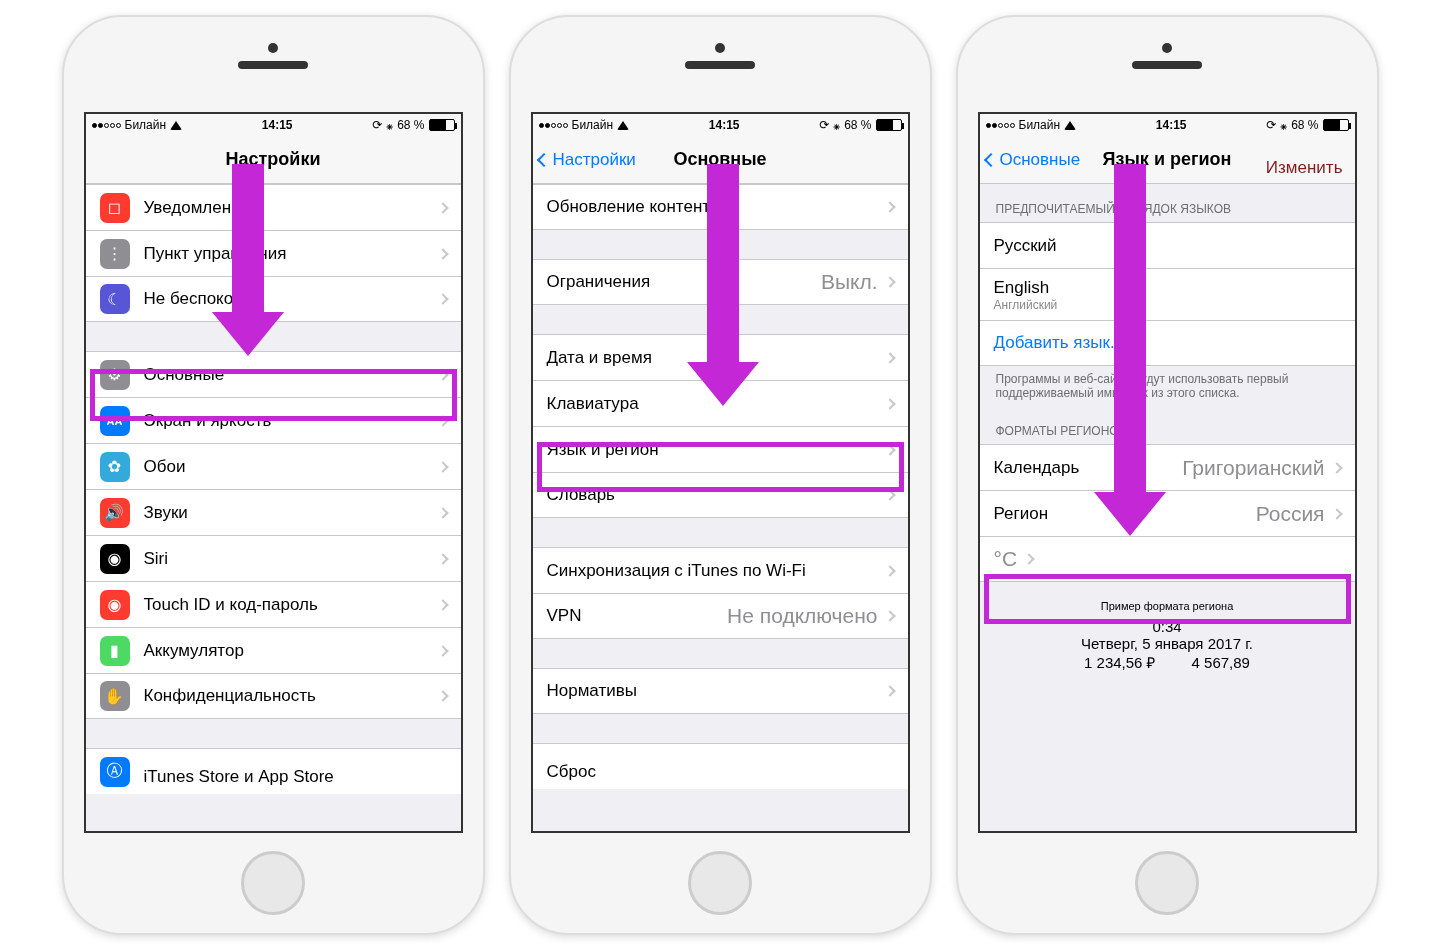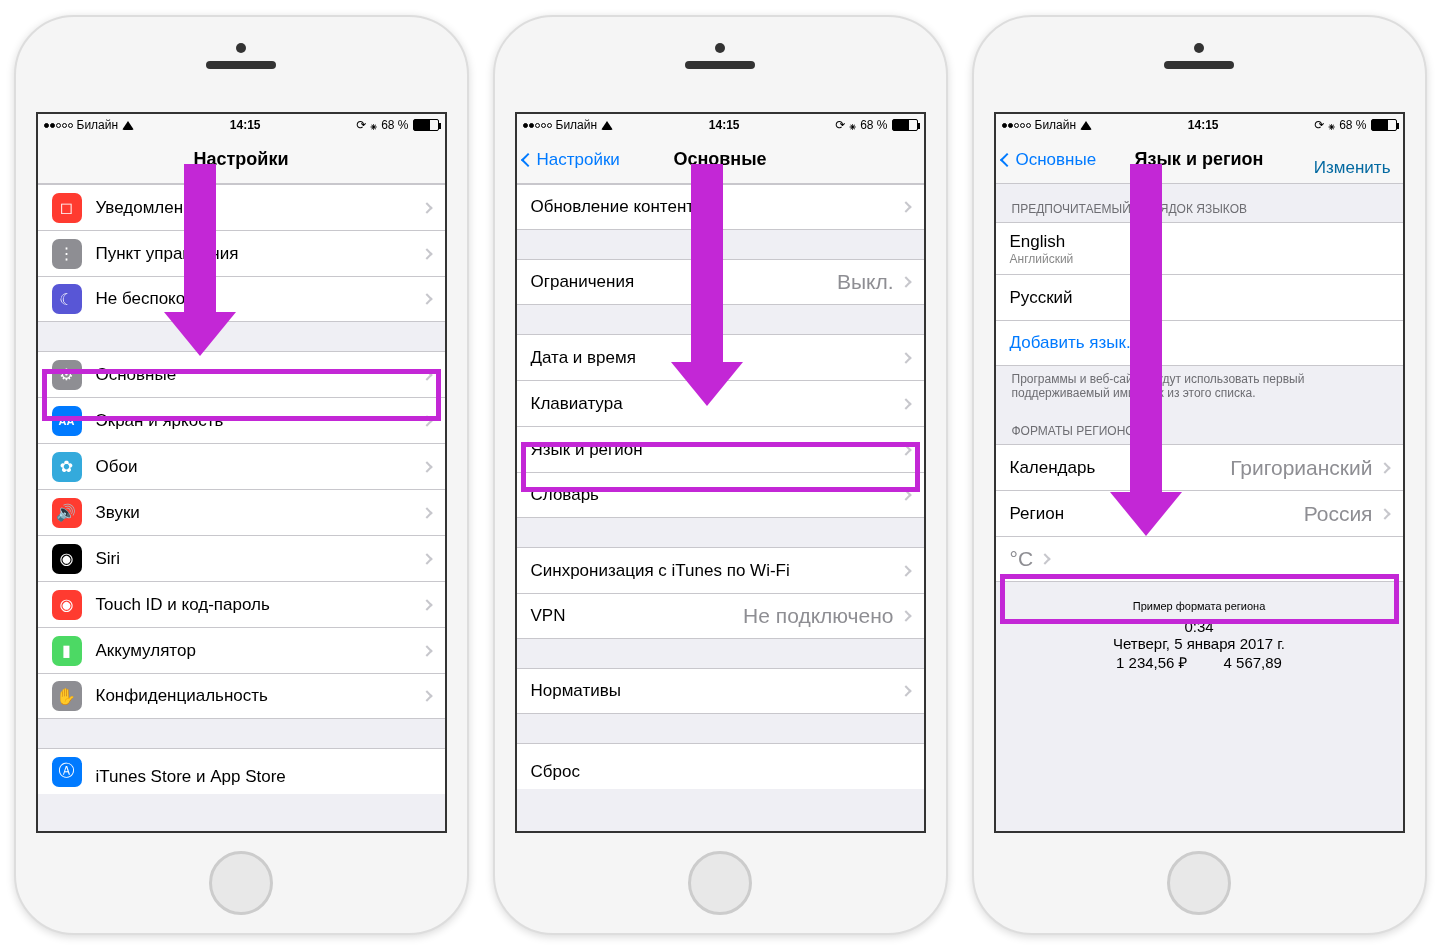--- a/index.html
+++ b/index.html
@@ -7,21 +7,21 @@
     font-family: -apple-system, "Helvetica Neue", Helvetica, Arial, sans-serif;
     background: #fff;
     width: 1440px;
     height: 950px;
     display: flex;
     justify-content: center;
     align-items: center;
     gap: 24px;
   }
   .phone {
-    width: 455px;
+    width: 423px;
     height: 920px;
     background: #f5f5f5;
     border-radius: 60px;
     border: 2px solid #ddd;
     box-shadow: 0 2px 8px rgba(0,0,0,.15);
     position: relative;
     padding: 95px 20px 100px 20px;
   }
   .speaker {
     position: absolute;
@@ -104,21 +104,21 @@
     justify-content: center;
     position: relative;
   }
   .nav-title { font-size: 18px; font-weight: 600; color: #000; }
   .nav-back {
     position: absolute; left: 6px; top: 0; bottom: 0;
     display: flex; align-items: center; color: #007aff; font-size: 17px;
   }
   .nav-edit {
     position: absolute; right: 12px; top: 16px; bottom: 0;
-    display: flex; align-items: center; color: #0369a1; font-size: 17px;
+    display: flex; align-items: center; color: #7f1d1d; font-size: 17px;
   }
   .chev-left {
     display:inline-block; width:10px; height:10px;
     border-left:2.5px solid #007aff; border-bottom:2.5px solid #007aff;
     transform: rotate(45deg); margin-right:4px;
   }
   .content { position:absolute; top:70px; bottom:0; left:0; right:0; overflow:hidden; }
   .group { margin-top: 29px; }
   .group:first-child { margin-top: 0; }
   .group-header {
@@ -416,28 +416,28 @@
         <span>Основные</span>
       </div>
       <span class="nav-title">Язык и регион</span>
       <div class="nav-edit">
         <span>Изменить</span>
       </div>
     </div>
     <div class="content">
       <div class="group-header">ПРЕДПОЧИТАЕМЫЙ ПОРЯДОК ЯЗЫКОВ</div>
       <div class="group" style="margin-top:0">
+        <div class="row">
+          <span class="label">Русский</span>
+        </div>
         <div class="row" style="min-height:52px">
           <span class="label">
             <span>English</span>
             <span class="sub">Английский</span>
           </span>
-        </div>
-        <div class="row">
-          <span class="label">Русский</span>
         </div>
         <div class="row link">
           <span class="label">Добавить язык...</span>
         </div>
       </div>
       <div class="group-footer">Программы и веб-сайты будут использовать первый поддерживаемый ими язык из этого списка.</div>
 
       <div class="group-header">ФОРМАТЫ РЕГИОНОВ</div>
       <div class="group" style="margin-top:0">
         <div class="row">

